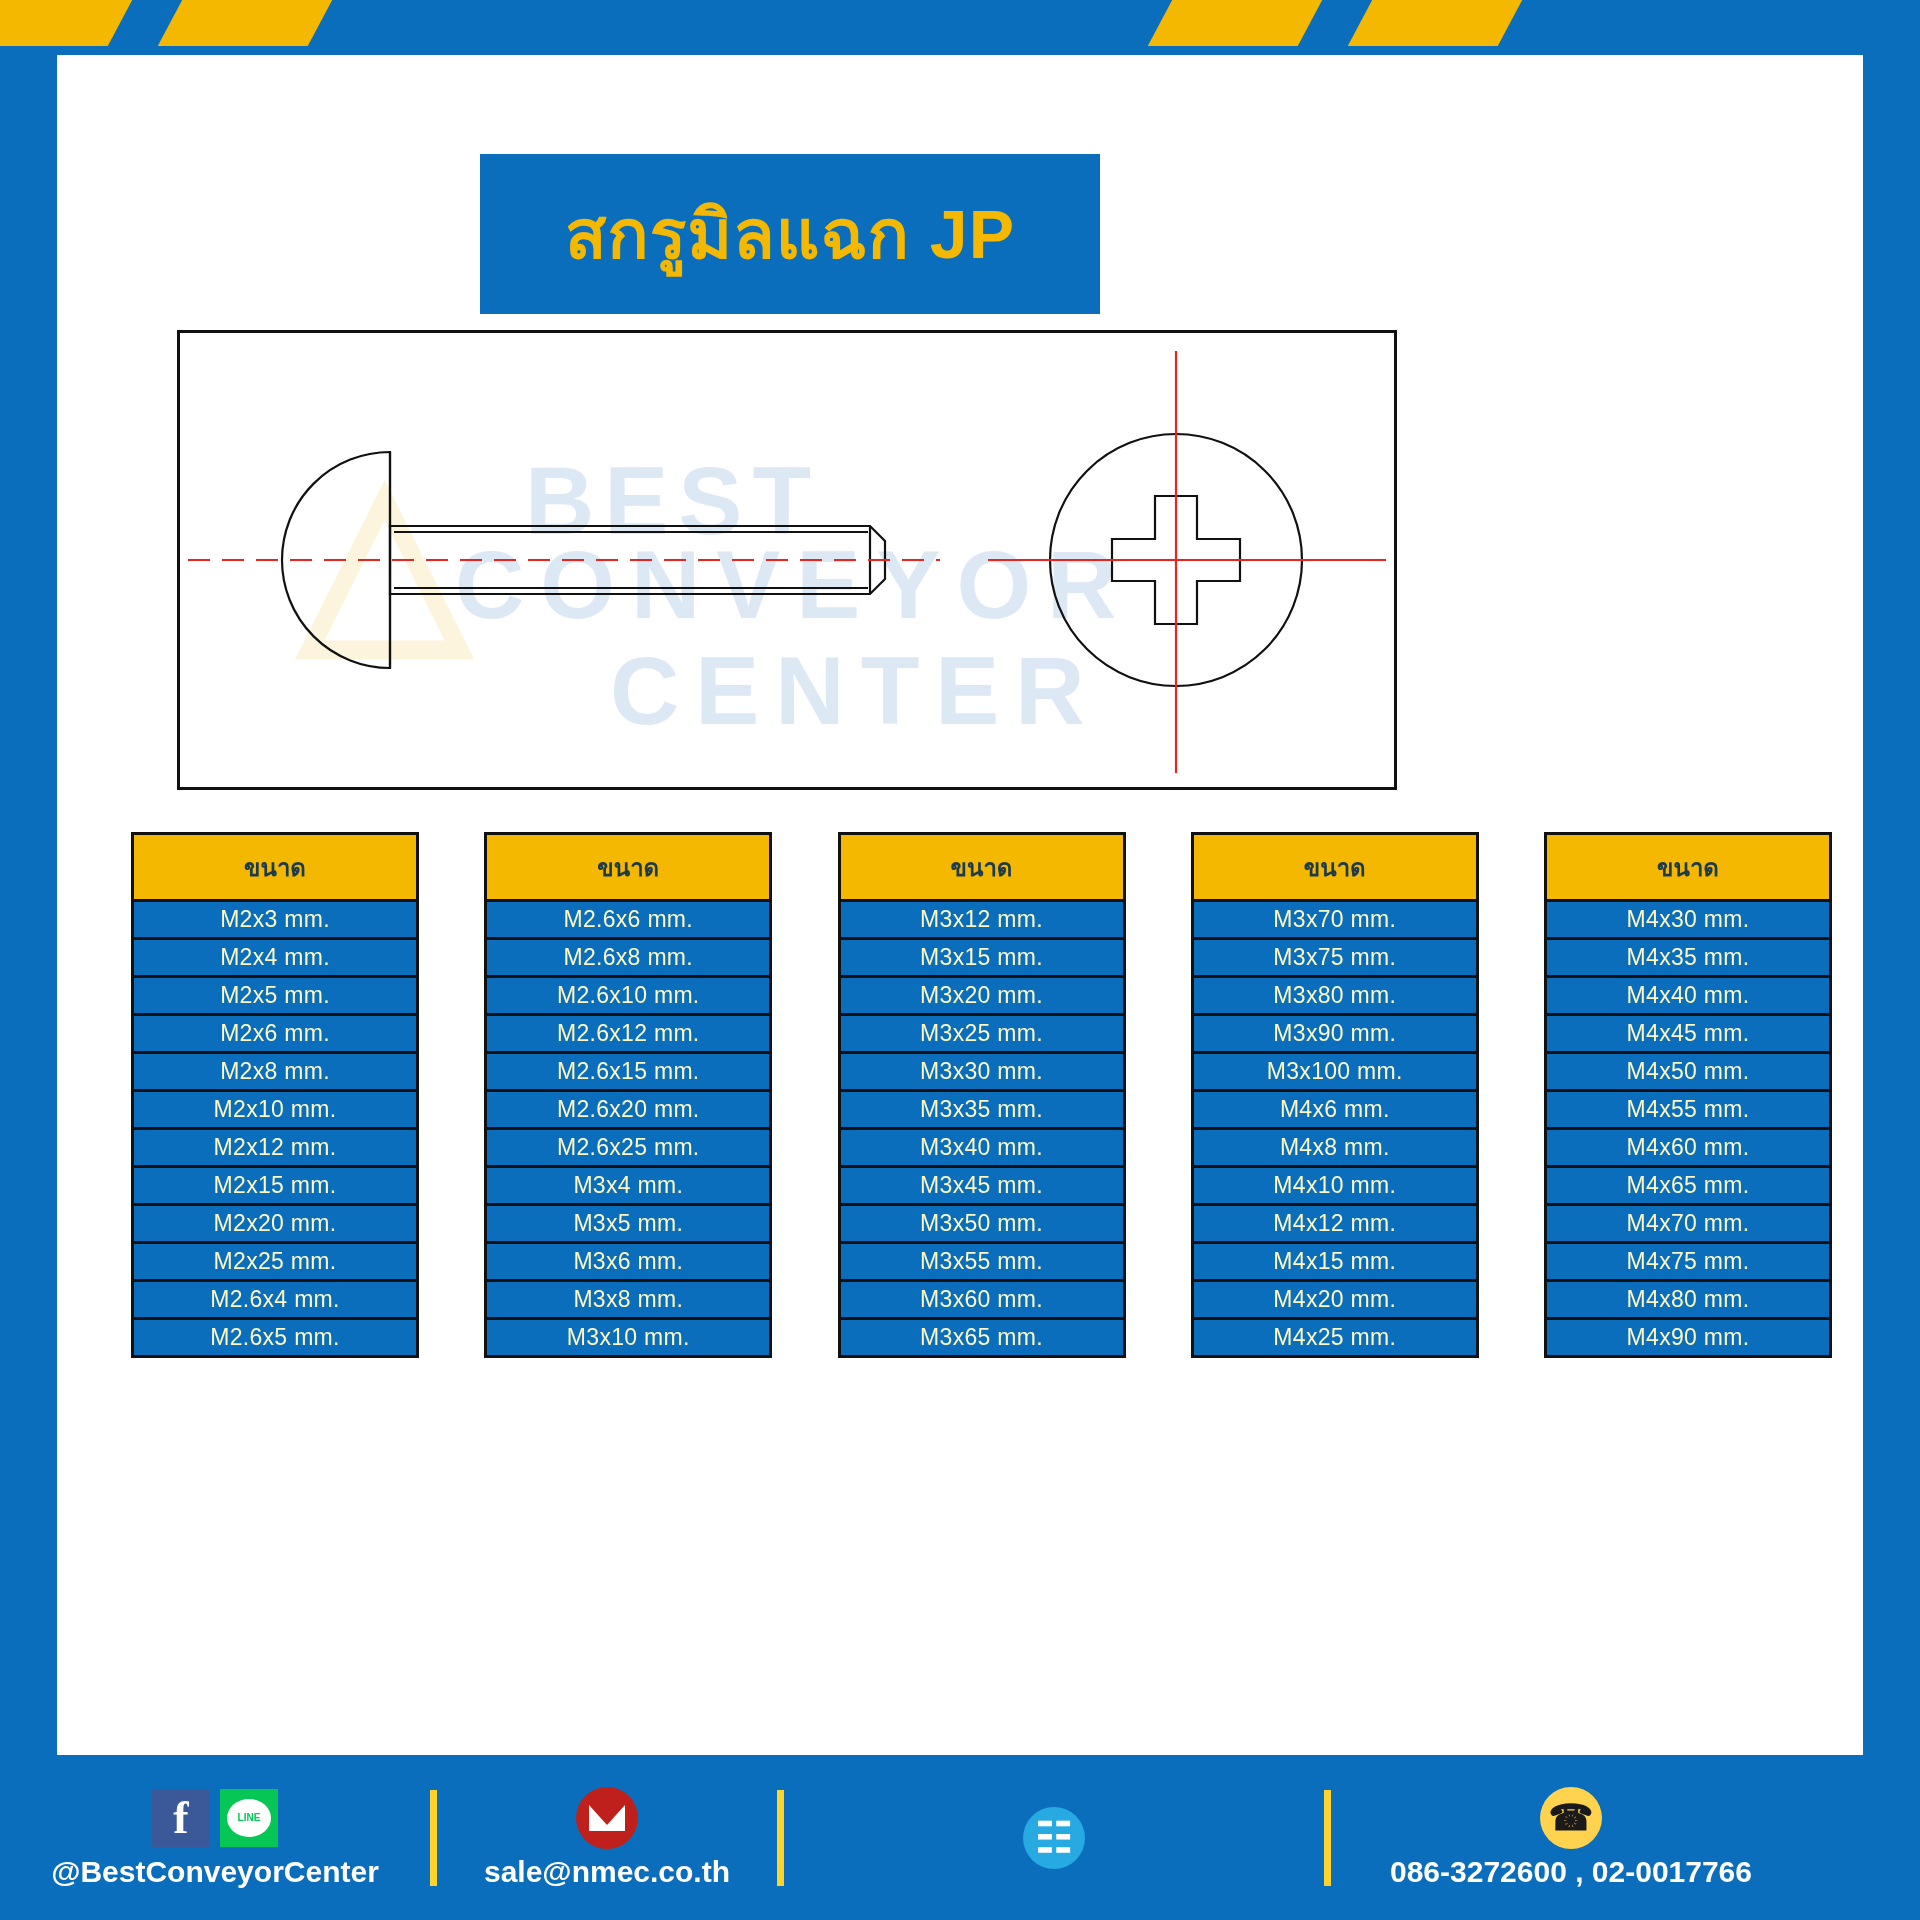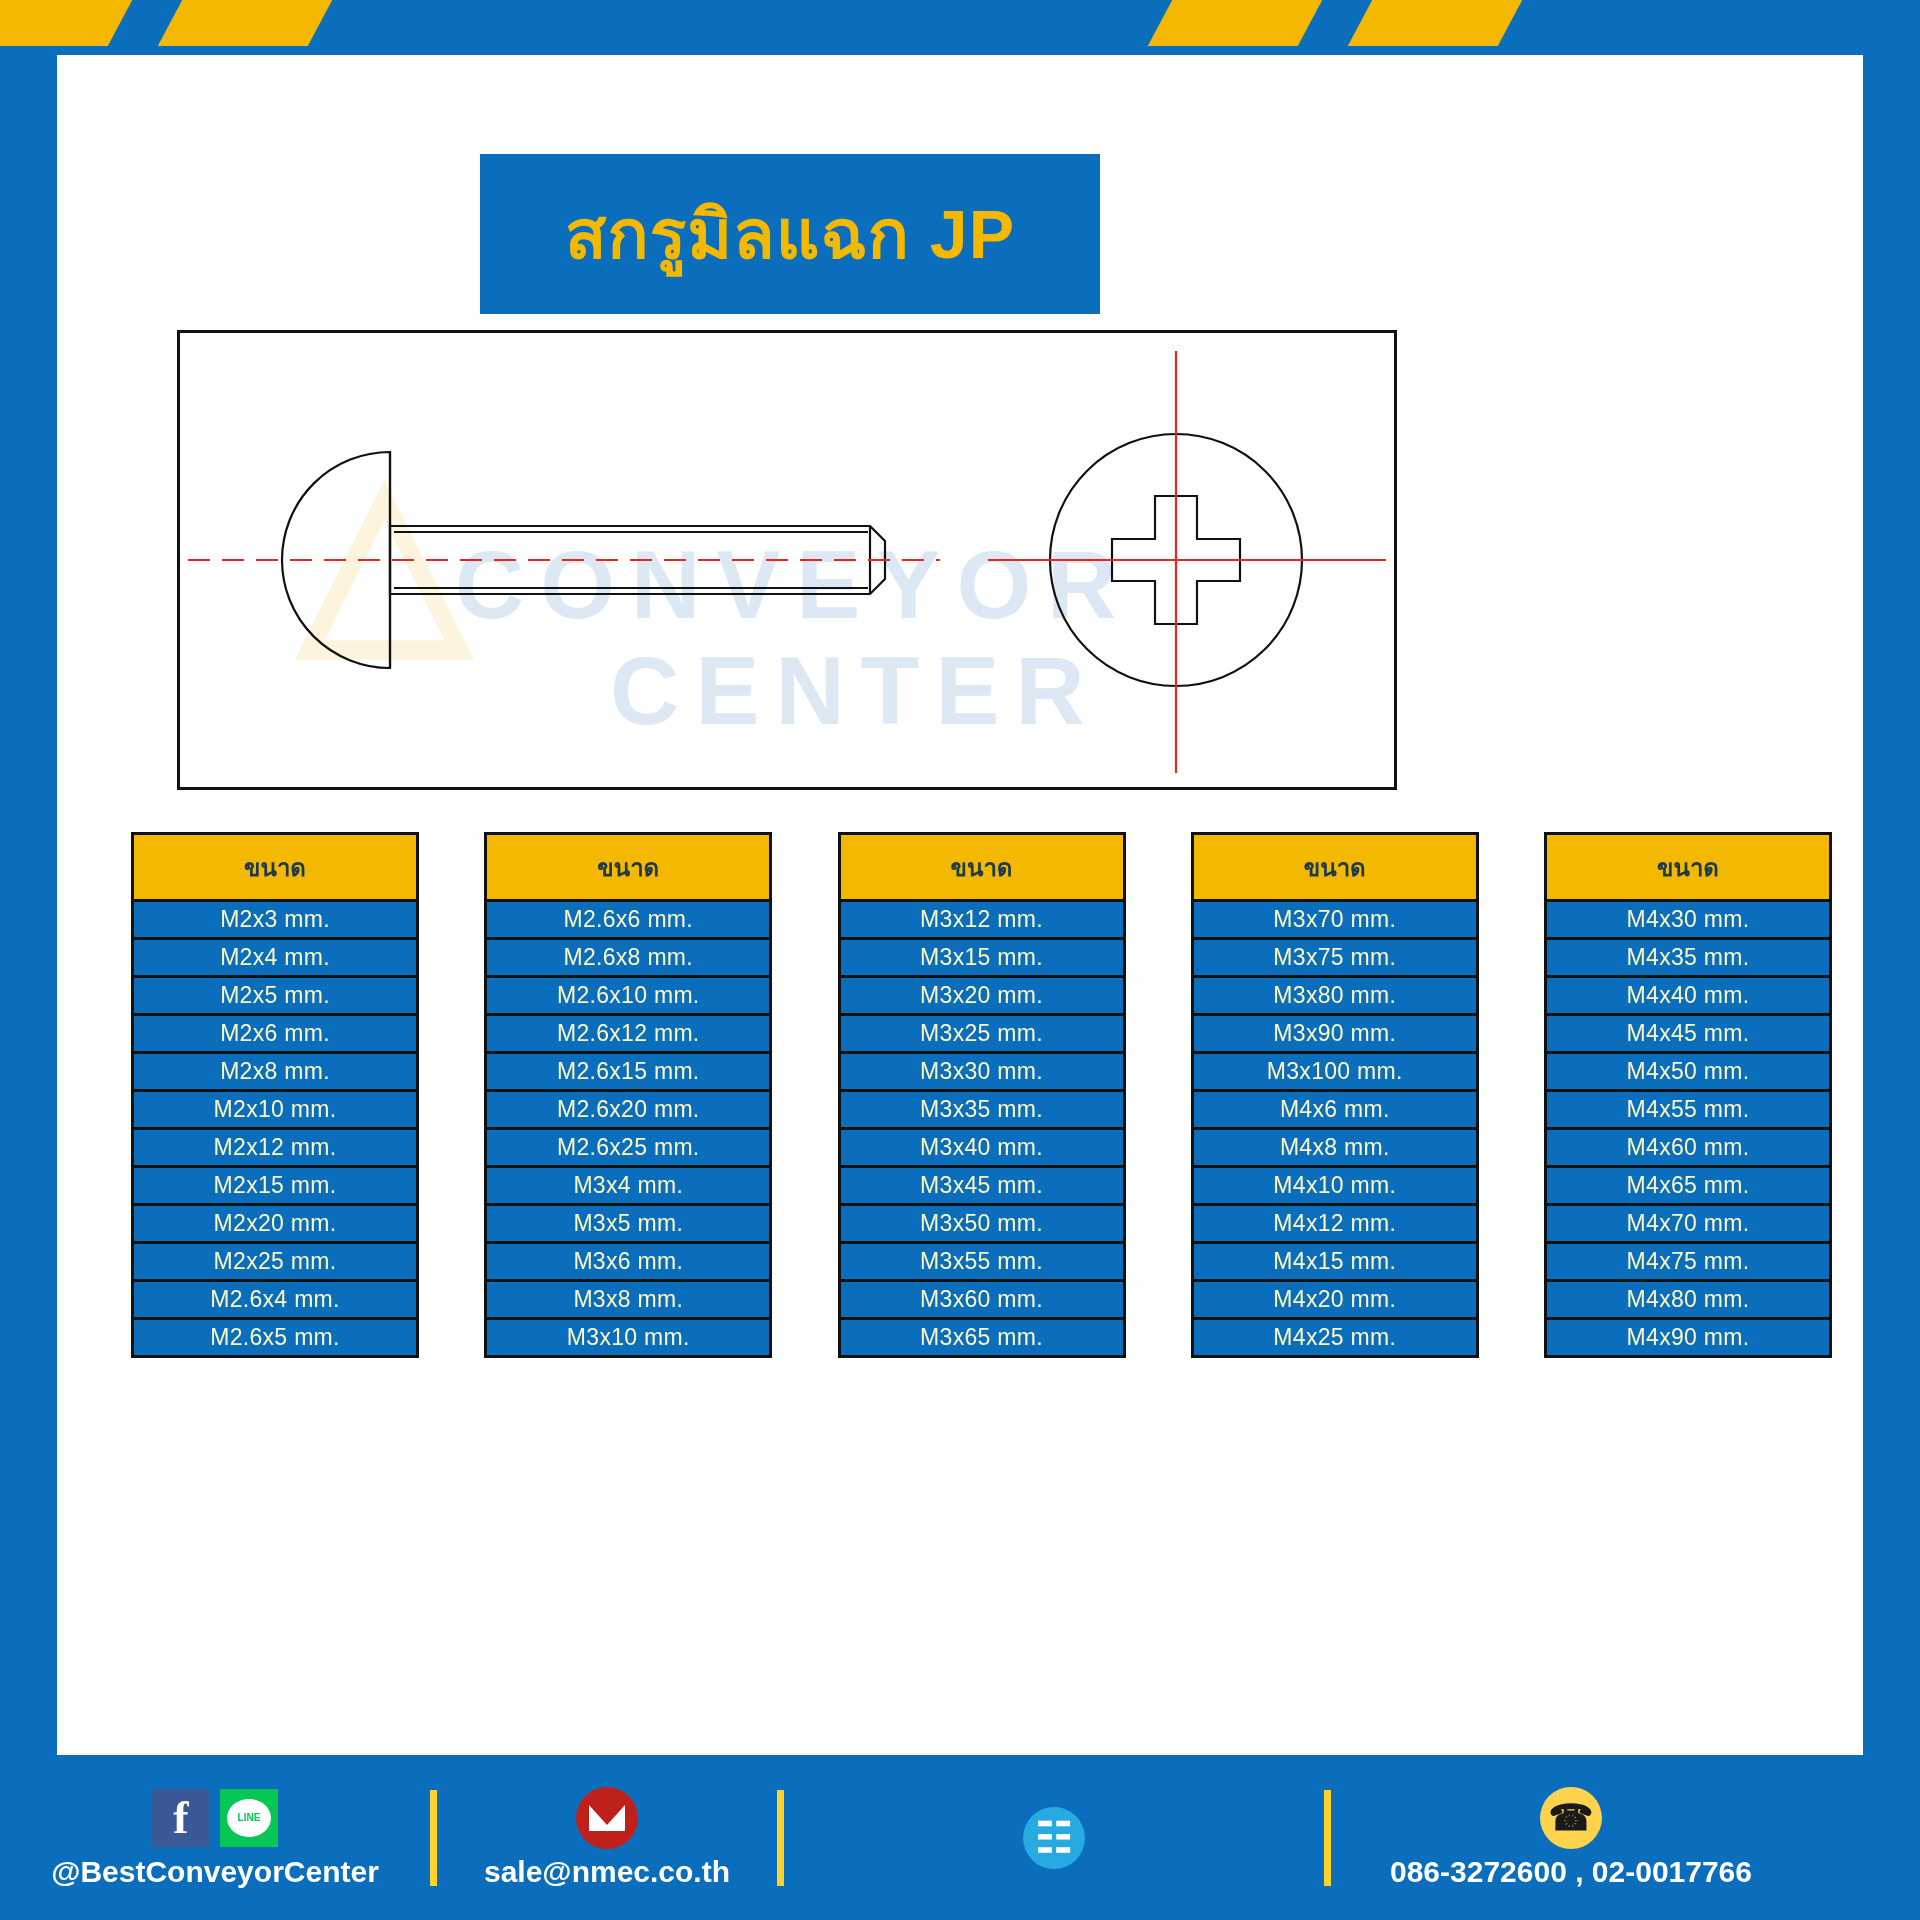--- a/index.html
+++ b/index.html
@@ -210,20 +210,21 @@
   <div class="card">
 
     <div class="title-banner">
       <div class="title-text">สกรูมิลแฉก JP</div>
     </div>
 
     <div class="drawing-frame">
 
       <div class="watermark">
         <div class="wm-logo">△</div>
+        <div class="wm-text wm-best">BEST</div>
         <div class="wm-text wm-conv">CONVEYOR</div>
         <div class="wm-text wm-center">CENTER</div>
       </div>
 
       <svg class="drawing-svg" width="1214" height="454" viewBox="0 0 1214 454">
 
         <g fill="none" stroke="#111111" stroke-width="2.2">
 
           <path d="M 210 119 A 108 108 0 0 0 210 335 Z"></path>
           <line x1="210" y1="119" x2="210" y2="335"></line>

